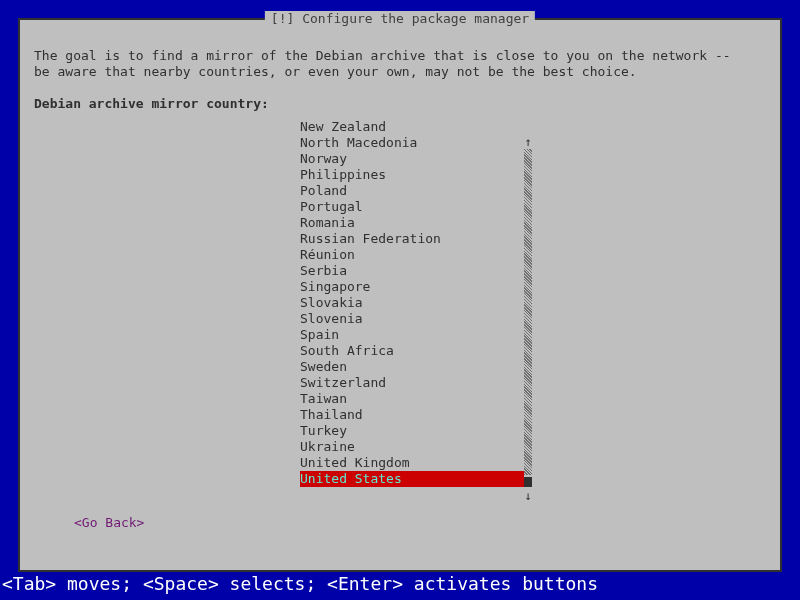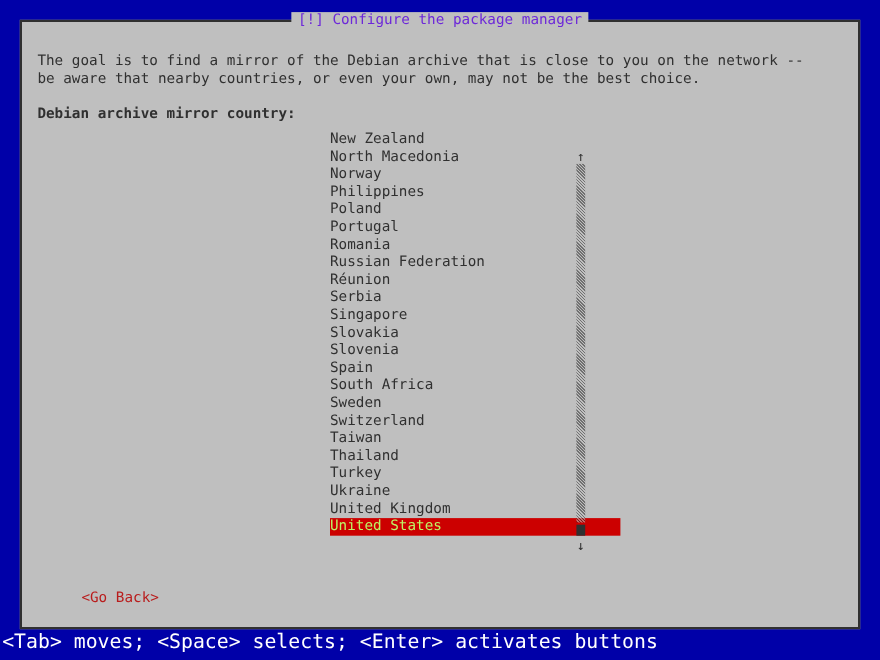--- a/index.html
+++ b/index.html
@@ -25,21 +25,21 @@
       background: #bfbfbf;
       border: 2px solid #303030;
     }
     .dialog-title {
       position: absolute;
       top: -9px;
       left: 50%;
       transform: translateX(-50%);
       background: #bfbfbf;
       padding: 0 6px;
-      color: #6d28d9;
+      color: #404040;
       white-space: nowrap;
     }
     .dialog-content {
       padding: 28px 30px 10px 14px;
       color: #303030;
       height: 100%;
       position: relative;
     }
     .intro-text {
       line-height: 16px;
@@ -57,22 +57,22 @@
     }
     .list-item {
       height: 16px;
       line-height: 16px;
       color: #303030;
       white-space: nowrap;
       cursor: pointer;
     }
     .list-item.selected {
       background: #cc0000;
-      color: #bef264;
-      width: 264px;
+      color: #5eead4;
+      width: 224px;
     }
     .scrollbar-track {
       position: absolute;
       left: 504px;
       top: 115px;
       width: 8px;
       height: 368px;
     }
     .scroll-arrow {
       position: absolute;
@@ -108,22 +108,22 @@
       position: absolute;
       left: 0;
       width: 8px;
       height: 10px;
       background: #303030;
       bottom: 16px;
     }
     .go-back {
       position: absolute;
       left: 54px;
-      bottom: 19px;
-      color: #b91c1c;
+      bottom: 40px;
+      color: #701a75;
       cursor: pointer;
     }
     .footer-hint {
       position: absolute;
       left: 2px;
       bottom: 6px;
       color: #ffffff;
       font-size: 18px;
     }
   </style>

